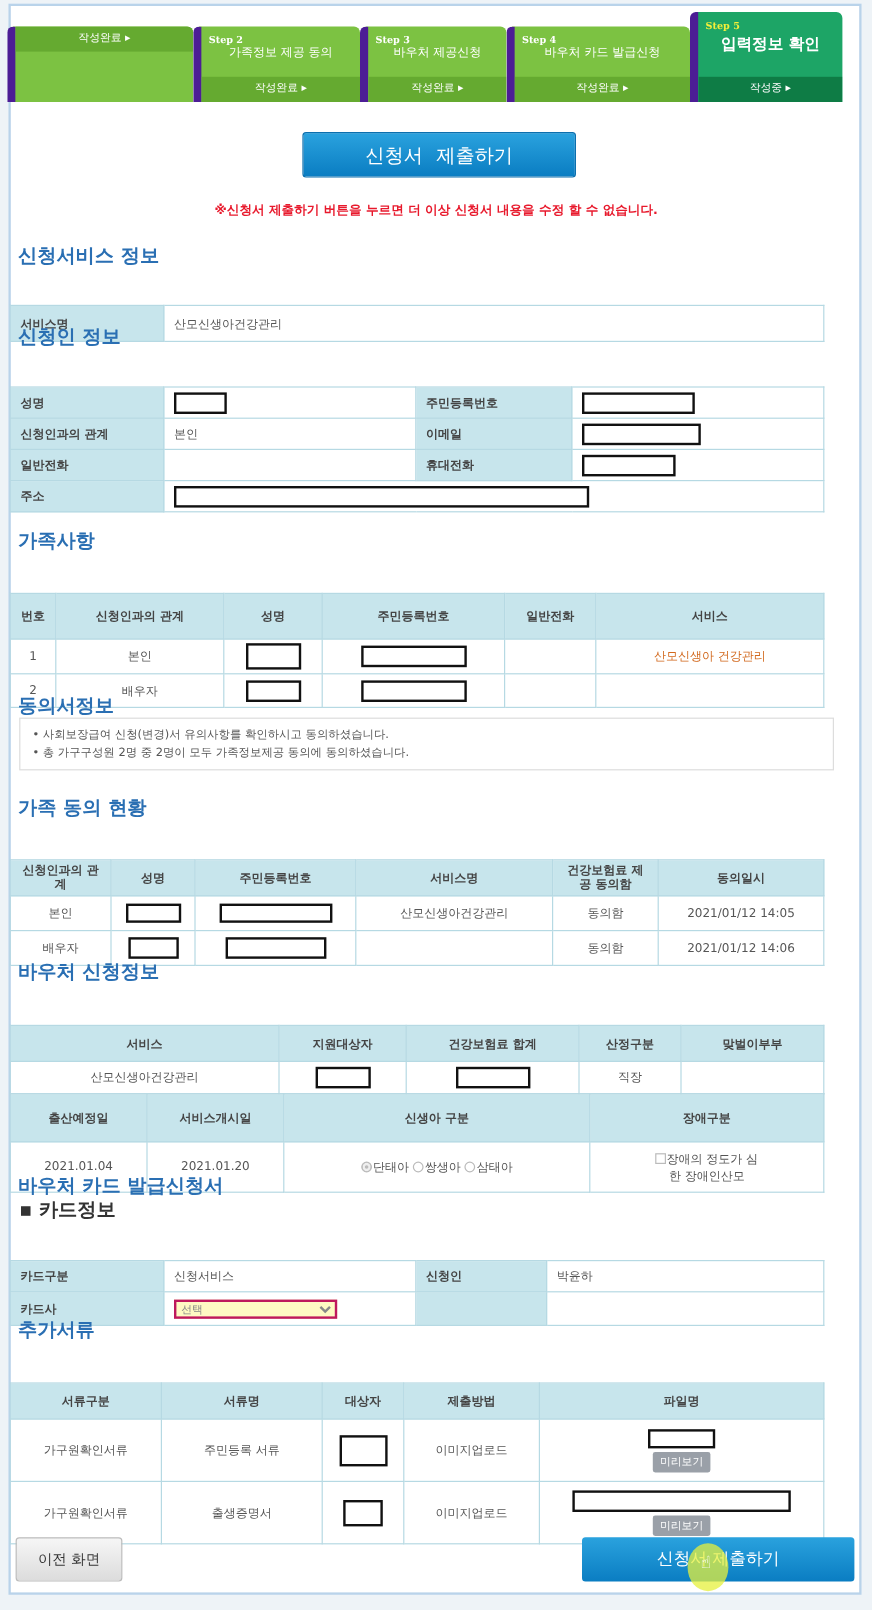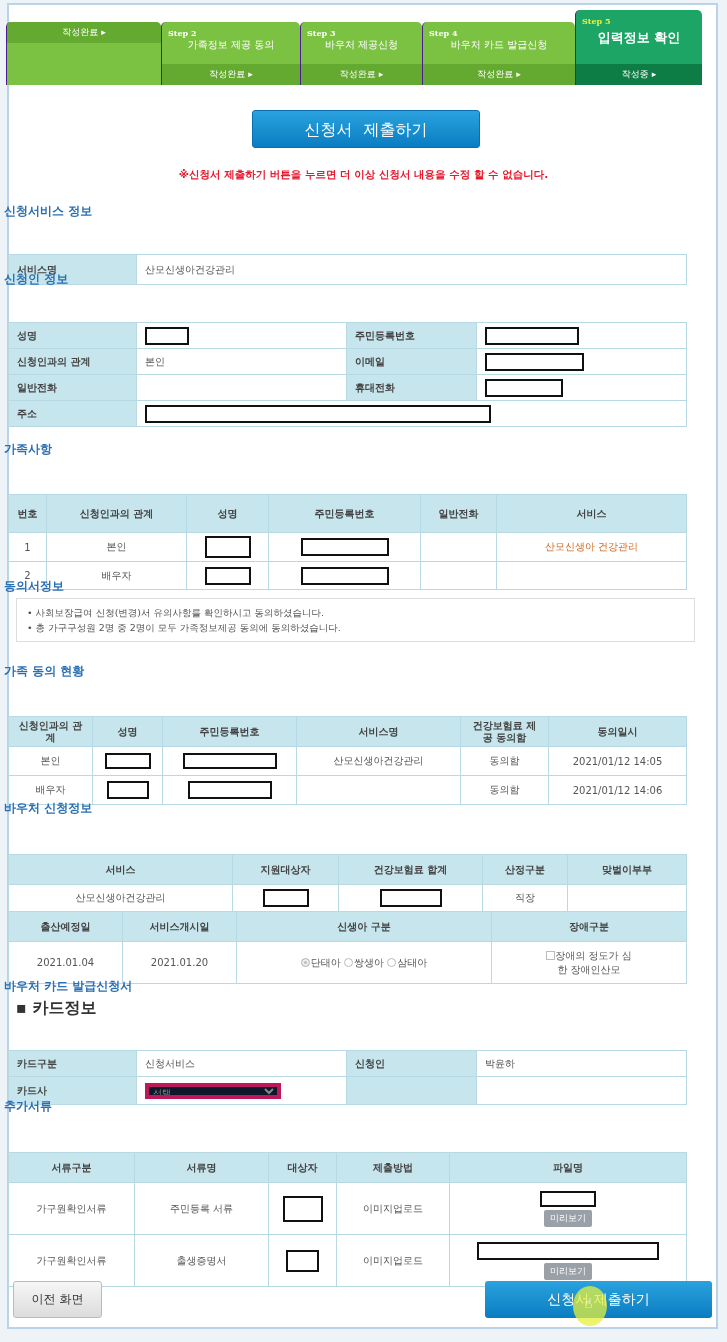--- a/index.html
+++ b/index.html
@@ -1,44 +1,44 @@
 <!DOCTYPE html>
 <html><head>
 <meta charset="utf-8">
 <style>
   * { box-sizing: border-box; margin: 0; padding: 0; }
   html, body { width: 727px; height: 1342px; background: #eef3f7; font-family: "DejaVu Sans", "Liberation Sans", sans-serif; color: #333; overflow: hidden; }
   .frame { position: absolute; left: 7px; top: 3px; width: 711px; height: 1326px; background: #fff; border: 2px solid #b9d3ea; }
   
   .steps { position: absolute; left: 6px; top: 5px; width: 696px; height: 80px; }
-  .step { position: absolute; top: 17px; height: 63px; border-radius: 5px 5px 0 0; background: #7cc242; overflow: hidden; border-left: 1px solid #4c1d95; }
+  .step { position: absolute; top: 17px; height: 63px; border-radius: 5px 5px 0 0; background: #7cc242; overflow: hidden; border-left: 7px solid #4c1d95; }
   .step .top { height: 42px; padding: 6px 0 0 6px; color: #fff; }
   .step .num { font-family: "DejaVu Serif", serif; font-size: 8px; font-weight: bold; display: block; line-height: 10px; }
   .step .ttl { font-size: 10px; display: block; text-align: center; line-height: 14px; padding-right: 6px; }
   .step .bot { height: 21px; background: #65aa30; color: #fff; font-size: 9px; text-align: center; line-height: 21px; }
   .step.active { top: 5px; height: 75px; background: #1da566; }
   .step.active .top { height: 54px; }
   .step.active .num { color: #f3ef3a; }
   .step.active .ttl { font-size: 13px; font-weight: bold; margin-top: 5px; }
   .step.active .bot { background: #0e7c45; }
   
   .big-btn { position: absolute; left: 252px; top: 110px; width: 228px; height: 38px; border-radius: 3px; background: linear-gradient(#2aa2de, #0a7dc2); color: #fff; font-size: 16px; text-align: center; line-height: 38px; border: 1px solid #0b6fae; word-spacing: 6px; }
   .warn { position: absolute; left: 0; width: 100%; top: 168px; text-align: center; color: #e8192c; font-size: 10.5px; font-weight: bold; }
-  .sec-title { position: absolute; left: 4px; color: #2a6fb3; font-size: 12px; font-weight: bold; }
+  .sec-title { position: absolute; left: 15px; color: #2a6fb3; font-size: 16px; font-weight: bold; }
   table { position: absolute; left: 8px; width: 679px; border-collapse: collapse; font-size: 10px; margin-top: 32px; }
   td, th { border: 1px solid #b6d9e3; height: 26px; padding: 0 8px; }
   th { background: #c7e5ec; color: #444; font-weight: bold; text-align: center; }
   th.l { text-align: left; }
   td { color: #555; }
   td.c { text-align: center; }
   .mask { display: inline-block; border: 2px solid #111; background: #fff; vertical-align: middle; }
   .orange { color: #d2691e; }
   .agree { position: absolute; left: 16px; top: 598px; width: 679px; height: 44px; border: 1px solid #ddd; font-size: 9.5px; color: #555; padding: 6px 10px; line-height: 15px; }
   .sub { position: absolute; left: 16px; top: 998px; font-size: 16px; font-weight: bold; color: #333; }
-  select { width: 136px; height: 16px; font-size: 9px; color: #888; border: 4px solid #be185d; background: #0f172a; }
+  select { width: 136px; height: 16px; font-size: 9px; color: #888; border: 2px solid #be185d; background: #fef9c3; }
   .preview { display: inline-block; background: #9aa0a8; color: #fff; font-size: 9px; padding: 2px 6px; border-radius: 2px; margin-top: 3px; }
   .prev-btn { position: absolute; left: 13px; top: 1281px; width: 89px; height: 37px; background: linear-gradient(#f6f6f6, #dcdcdc); border: 1px solid #bbb; border-radius: 3px; color: #333; font-size: 12px; text-align: center; line-height: 35px; }
   .sub-btn { position: absolute; left: 485px; top: 1281px; width: 227px; height: 37px; background: linear-gradient(#2aa2de, #0a7dc2); border-radius: 3px; color: #fff; font-size: 14px; text-align: center; line-height: 37px; }
   .cursor { position: absolute; left: 573px; top: 1286px; width: 34px; height: 40px; border-radius: 50%; background: rgba(230,240,60,0.75); }
   .hand { position: absolute; left: 584px; top: 1295px; font-size: 14px; color: #fff; }
   .radio { display: inline-block; width: 9px; height: 9px; border-radius: 50%; border: 1px solid #bbb; vertical-align: middle; margin-right: 1px; }
   .radio.on { background: #bbb; box-shadow: inset 0 0 0 2px #eee; }
   .chk { display: inline-block; width: 9px; height: 9px; border: 1px solid #bbb; vertical-align: middle; }
 </style>
 </head>
@@ -201,21 +201,21 @@
     <td class="c">산모신생아건강관리</td>
     <td class="c"><span class="mask" style="width:46px;height:18px"></span></td>
     <td class="c"><span class="mask" style="width:62px;height:18px"></span></td>
     <td class="c">직장</td>
     <td></td>
   </tr>
 </tbody>
   </table>
 <table style="top:879px">
   <tbody>
-      <tr style="height:30px">
+      <tr style="height:40px">
     <th style="width:114px">출산예정일</th>
     <th style="width:114px">서비스개시일</th>
     <th style="width:255px">신생아 구분</th>
     <th>장애구분</th>
   </tr>
   <tr style="height:42px">
     <td class="c">2021.01.04</td>
     <td class="c">2021.01.20</td>
     <td class="c">
       <span class="radio on"></span><span>단태아</span>
@@ -229,21 +229,21 @@
 </tbody>
   </table>
 
 <div class="sec-title" style="top:978px">바우처 카드 발급신청서</div>
 <div class="sub">▪ 카드정보</div>
 <table style="top:1018px">
   <tbody>
       <tr style="height:25px">
     <th class="l" style="width:128px">카드구분</th>
     <td style="width:210px">신청서비스</td>
-    <th class="l" style="width:130px">신청인</th>
+    <th class="l" style="width:109px">신청인</th>
     <td>박윤하</td>
   </tr>
   <tr style="height:28px">
     <th class="l">카드사</th>
     <td><select><option>선택</option></select></td>
     <th></th>
     <td></td>
   </tr>
 </tbody>
   </table>

